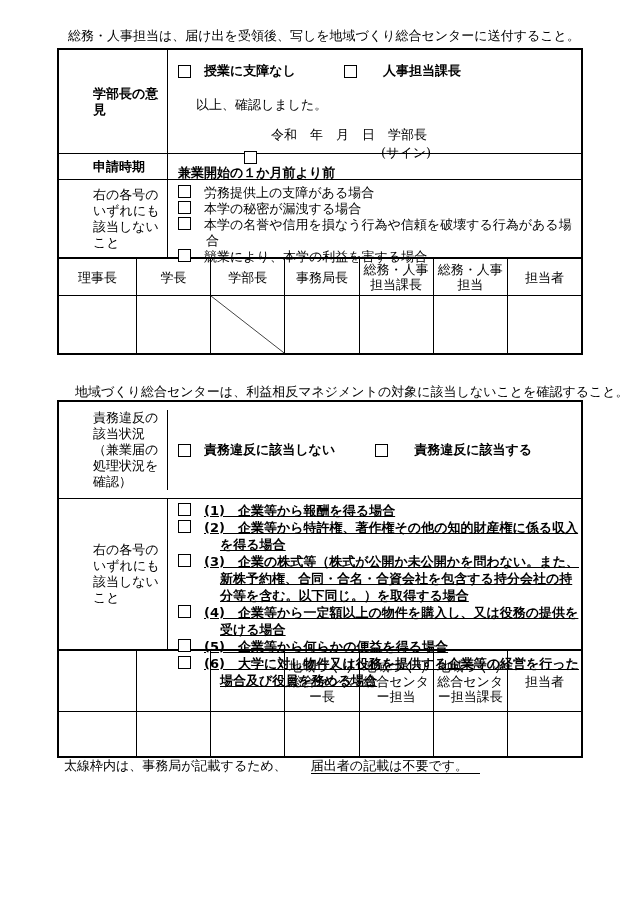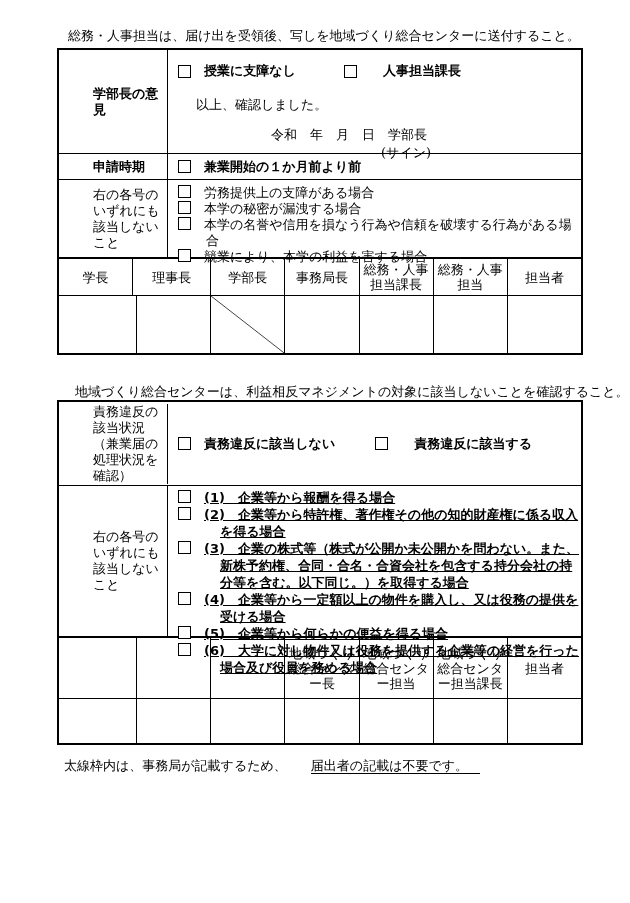--- a/index.html
+++ b/index.html
@@ -50,21 +50,21 @@
   
   .t1r1{height:104px;}
   .t1l1{margin:12px 0 0 10px;}
   .serifline{font-family:"DejaVu Serif", serif;}
   .t1l2{margin:16px 0 0 28px;}
   .t1l3{margin:12px 0 0 103px;}
   .t1l4{margin:0 0 0 213px;}
 
   .t1r2{height:26px;}
   .t1r2 .cnt{display:flex;align-items:center;}
-  .t1r2 .optline{padding-left:10px;}
+  .t1r2 .optline{padding-left:10px;flex-direction:column;}
 
   .t1r3{height:77px;}
   .list{padding-top:5px;line-height:16px;}
   .item{padding-left:38px;text-indent:-28px;}
   .item .cb{margin-right:13px;}
   .t2item{padding-left:52px;text-indent:-42px;}
   .t2item .cb{margin-right:13px;}
 
   .sigrow{display:flex;}
   .sg{
@@ -75,21 +75,21 @@
     position:relative;
   }
   .sg.first{flex:0 0 78px;}
   .sg.last{border-right:none;}
   .t1r4{height:36px;}
   .t1r5{height:57px;}
 
   .diag{position:absolute;left:0;top:0;width:100%;height:100%;}
 
   
-  .t2r1{height:84px;align-items:center;}
+  .t2r1{height:97px;align-items:center;}
   .t2r1 .cnt{display:flex;align-items:center;}
   .t2r1 .optline{padding-left:10px;}
   .t2opt2gap{margin-left:40px;}
   .t2r2{height:150px;}
   .t2list{padding-top:3px;line-height:17px;text-decoration:underline;}
   .t2r3{height:60px;}
   .t2r4{height:44px;}
 </style>
 </head>
 <body>
@@ -129,22 +129,22 @@
       <div class="list">
         <div class="item"><span class="cb"></span><span>労務提供上の支障がある場合</span></div>
         <div class="item"><span class="cb"></span><span>本学の秘密が漏洩する場合</span></div>
         <div class="item"><span class="cb"></span><span>本学の名誉や信用を損なう行為や信頼を破壊する行為がある場合</span></div>
         <div class="item"><span class="cb"></span><span>競業により、本学の利益を害する場合</span></div>
       </div>
     </div>
   </div>
 
   <div class="sigrow bb bt2 t1r4">
+    <div class="sg first">理事長</div>
     <div class="sg">学長</div>
-    <div class="sg first">理事長</div>
     <div class="sg">学部長</div>
     <div class="sg">事務局長</div>
     <div class="sg">総務・人事担当課長</div>
     <div class="sg">総務・人事担当</div>
     <div class="sg last">担当者</div>
   </div>
 
   <div class="sigrow t1r5">
     <div class="sg first"></div>
     <div class="sg"></div>

